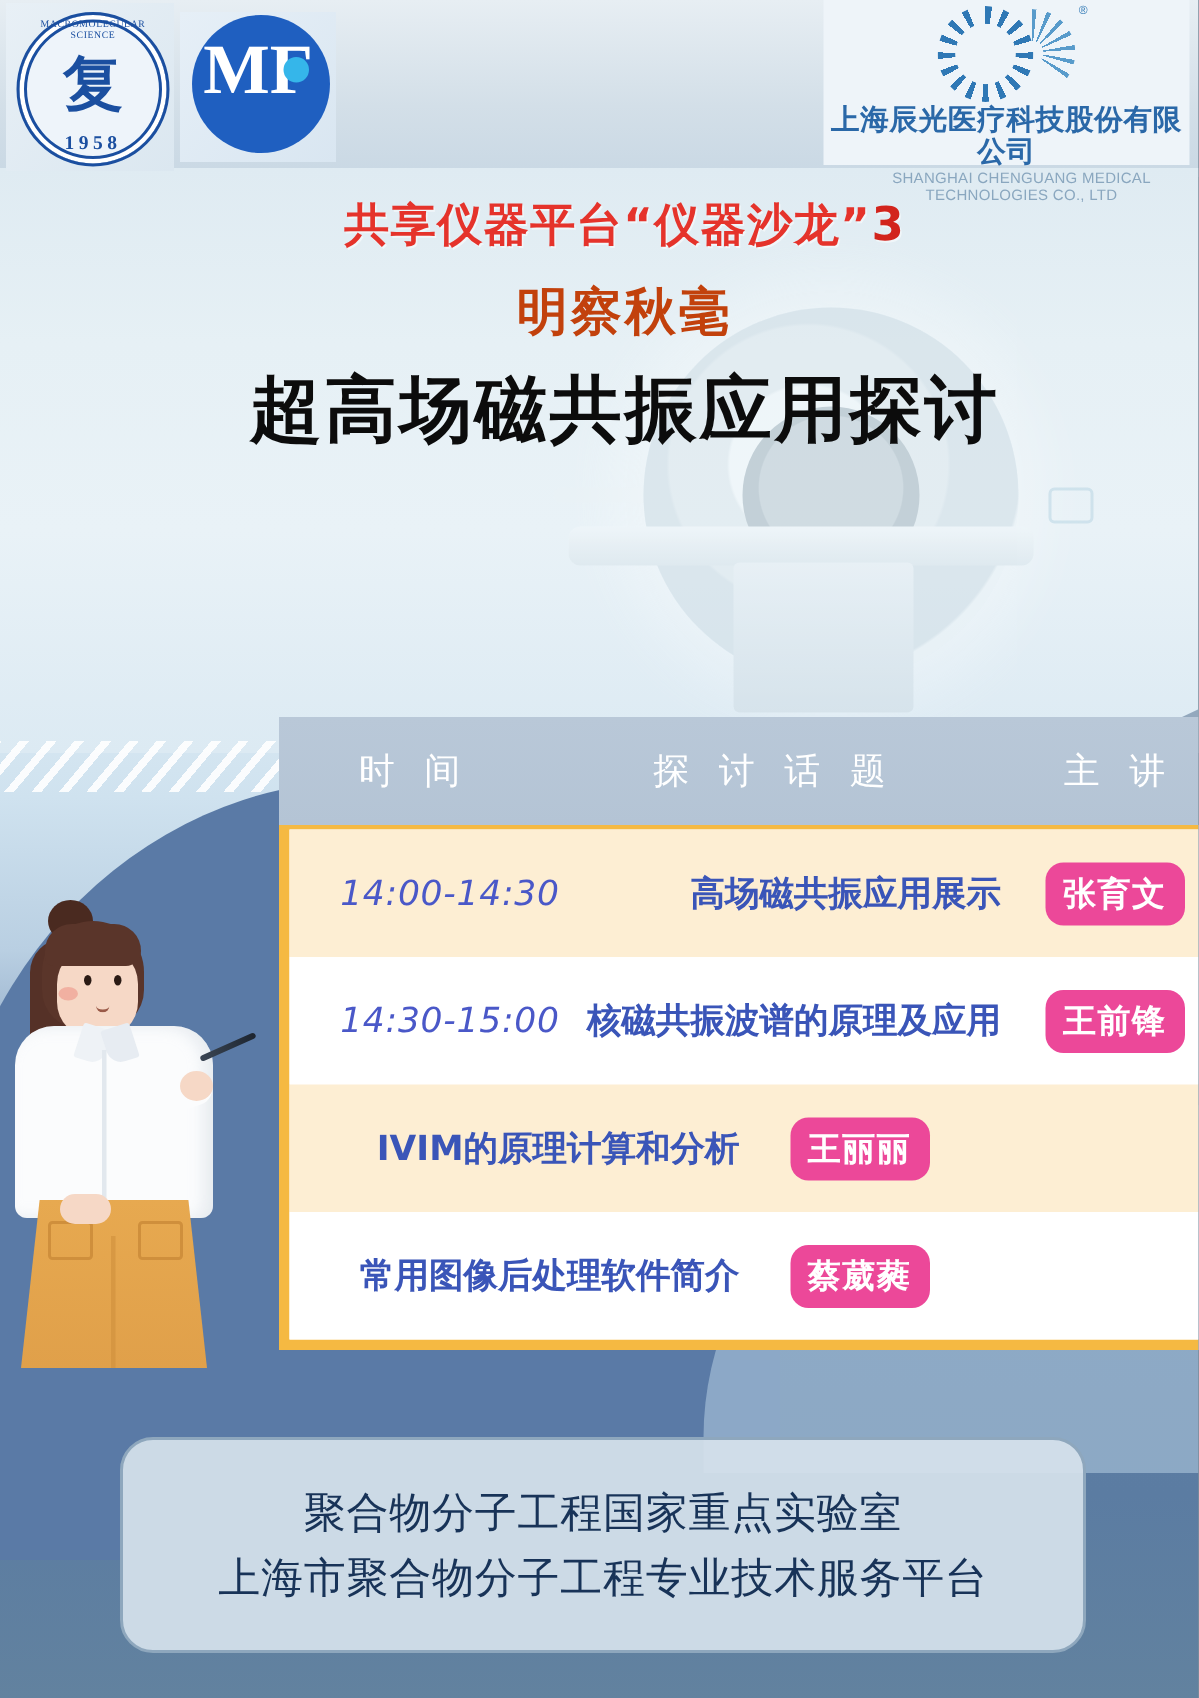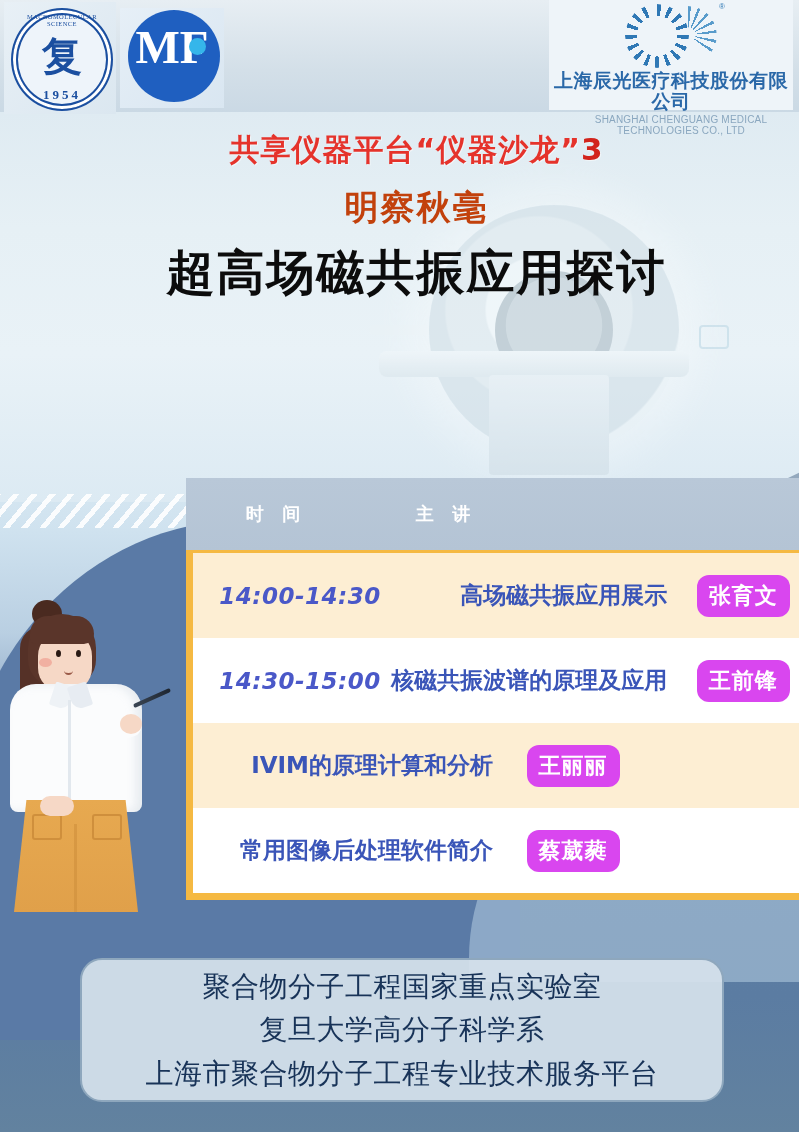--- a/index.html
+++ b/index.html
@@ -254,21 +254,21 @@
     background: linear-gradient(180deg, #b9c8d8 0%, #b4c4d5 100%);
     position: relative;
   }
   .sch-head .corner {
     position: absolute; right: 0; top: -18px;
     width: 0; height: 0;
     border-left: 38px solid transparent;
     border-bottom: 18px solid #93a8bd;
   }
   .sch-head .h {
-    color: #ffffff; font-size: 18px; font-weight: bold; letter-spacing: 6px;
+    color: #ffffff; font-size: 24px; font-weight: normal; letter-spacing: 6px;
     font-family: "DejaVu Sans", sans-serif;
   }
   .col-time   { width: 180px; text-align: center; }
   .col-topic  { width: 300px; text-align: center; }
   .col-speaker{ width: 160px; text-align: center; }
 
   .sch-body {
     border-left: 7px solid #f5b942;
     border-right: 7px solid #f5b942;
     border-bottom: 7px solid #f5b942;
@@ -276,34 +276,34 @@
     background: #fff;
   }
   .sch-row {
     display: flex; align-items: center;
     height: 85px;
   }
   .sch-row.odd  { background: #fdeed3; }
   .sch-row.even { background: #ffffff; }
   .cell-time {
     width: 175px; text-align: center;
-    color: #4a58c8; font-size: 23px; font-weight: bold; font-style: italic;
+    color: #4a58c8; font-size: 23px; font-weight: normal; font-style: italic;
     letter-spacing: .5px;
     font-family: "DejaVu Sans", sans-serif;
     margin-left: 24px;
   }
   .cell-topic {
     width: 300px; text-align: right;
     color: #3a55b8; font-size: 23px; font-weight: bold;
     font-family: "DejaVu Sans", sans-serif;
   }
   .cell-speaker { width: 160px; text-align: center; }
   .badge {
     display: inline-block;
-    background: #d946ef; color: #ffffff;
+    background: #ec4899; color: #ffffff;
     font-size: 22px; font-weight: bold;
     padding: 6px 12px; border-radius: 12px;
     font-family: "DejaVu Sans", sans-serif;
     letter-spacing: 1px;
   }
 
   
   .person { position: absolute; left: 8px; top: 600px; width: 160px; height: 312px; }
   .p-hairback { position: absolute; left: 12px; top: 26px; width: 56px; height: 110px; background: #553127; border-radius: 28px 18px 40px 30px; }
   .p-bun { position: absolute; left: 24px; top: 0px; width: 30px; height: 28px; background: #4a2a20; border-radius: 50%; }
@@ -380,21 +380,21 @@
   </div>
 
   <div class="stripes"></div>
 
   <div class="logo-row">
 
     <div class="logo-fudan">
       <div class="seal">
         <div class="seal-top-text">MACROMOLECULAR SCIENCE</div>
         <div class="seal-glyph">复</div>
-        <div class="seal-year">1954</div>
+        <div class="seal-year">1958</div>
       </div>
     </div>
 
     <div class="logo-mf">
       <div class="circ"></div>
       <div class="mono">MF</div>
       <div class="dot"></div>
     </div>
 
     <div class="logo-cg">
@@ -415,20 +415,21 @@
     </div>
     <div class="t-line2">明察秋毫</div>
     <div class="t-line3">超高场磁共振应用探讨</div>
   </div>
 
 
   <div class="schedule">
     <div class="sch-head">
       <div class="corner"></div>
       <div class="h col-time">时 间</div>
+      <div class="h col-topic">探 讨 话 题</div>
       <div class="h col-speaker">主 讲</div>
     </div>
     <div class="sch-body">
 
       <div class="sch-row odd">
         <div class="cell-time">14:00-14:30</div>
         <div class="cell-topic">高场磁共振应用展示</div>
         <div class="cell-speaker">
           <span class="badge">张育文</span>
         </div>
@@ -478,17 +479,16 @@
     <div class="p-pointer"></div>
     <div class="p-skirt"></div>
     <div class="p-pocket l"></div>
     <div class="p-pocket r"></div>
     <div class="p-skirtline"></div>
     <div class="p-hand2"></div>
   </div>
 
   <div class="footer">
     <div class="fl">聚合物分子工程国家重点实验室</div>
-    <div class="fl">复旦大学高分子科学系</div>
     <div class="fl">上海市聚合物分子工程专业技术服务平台</div>
   </div>
 
 </div>
 
 </body></html>

